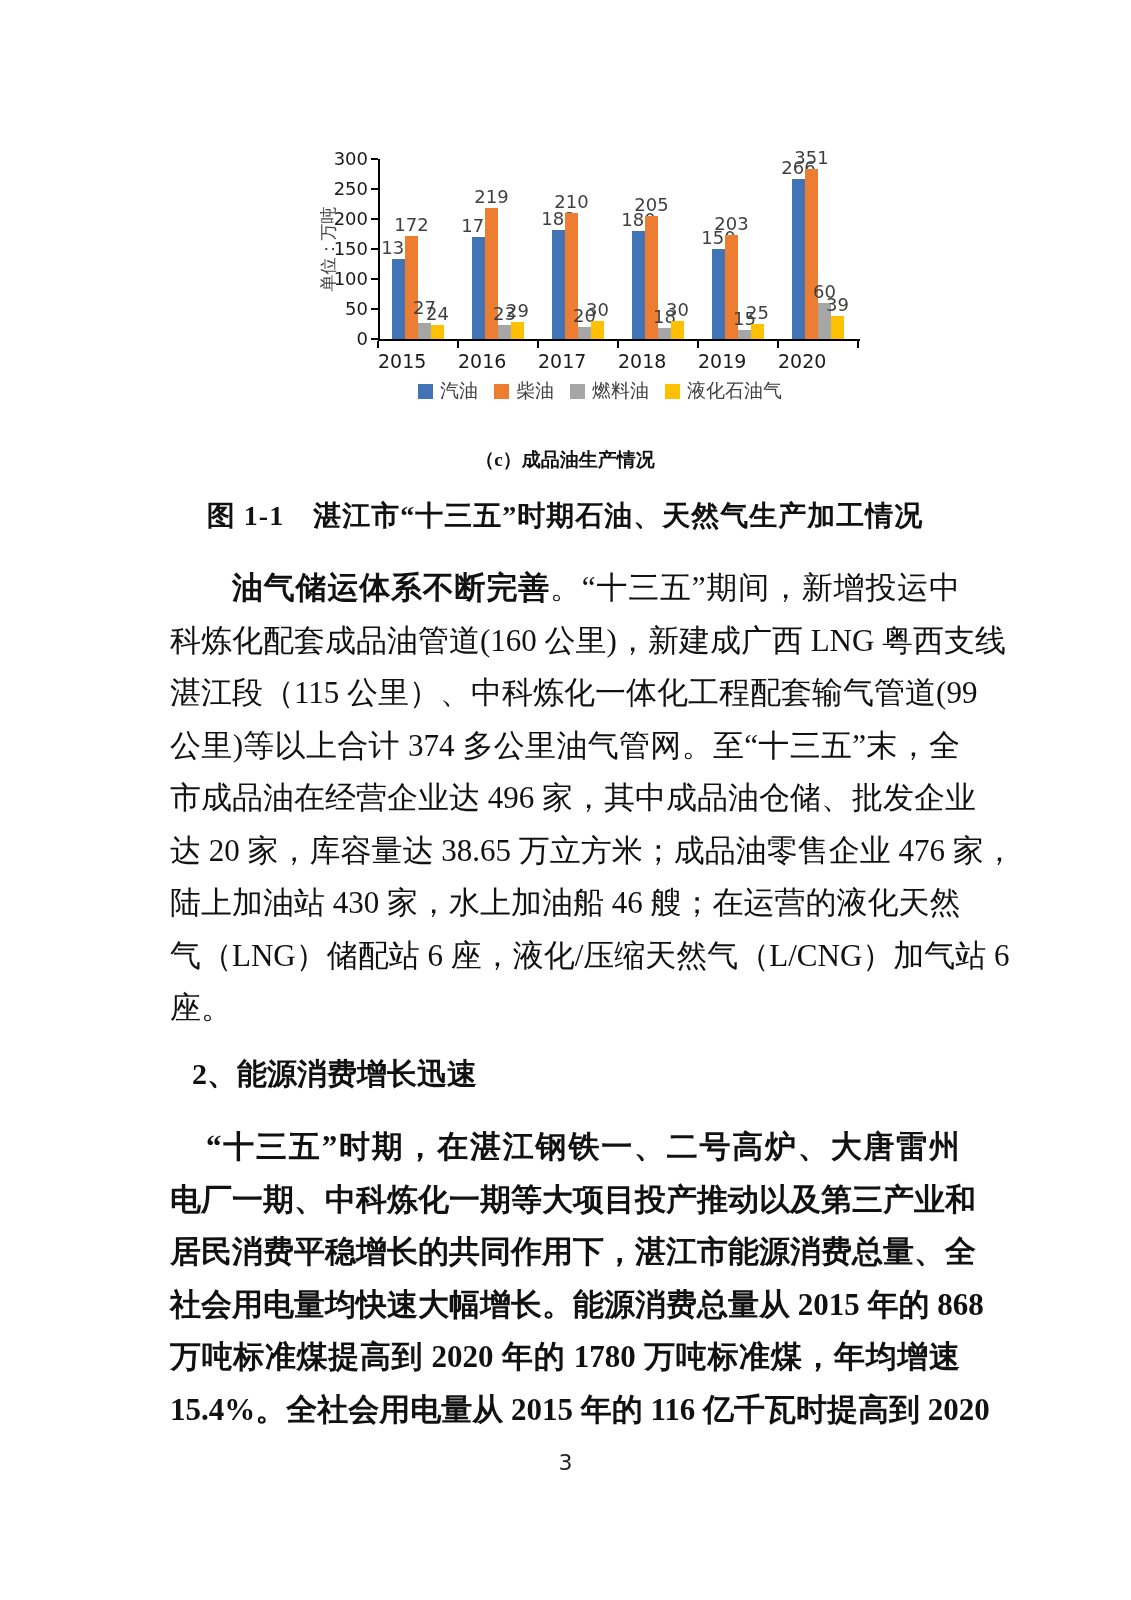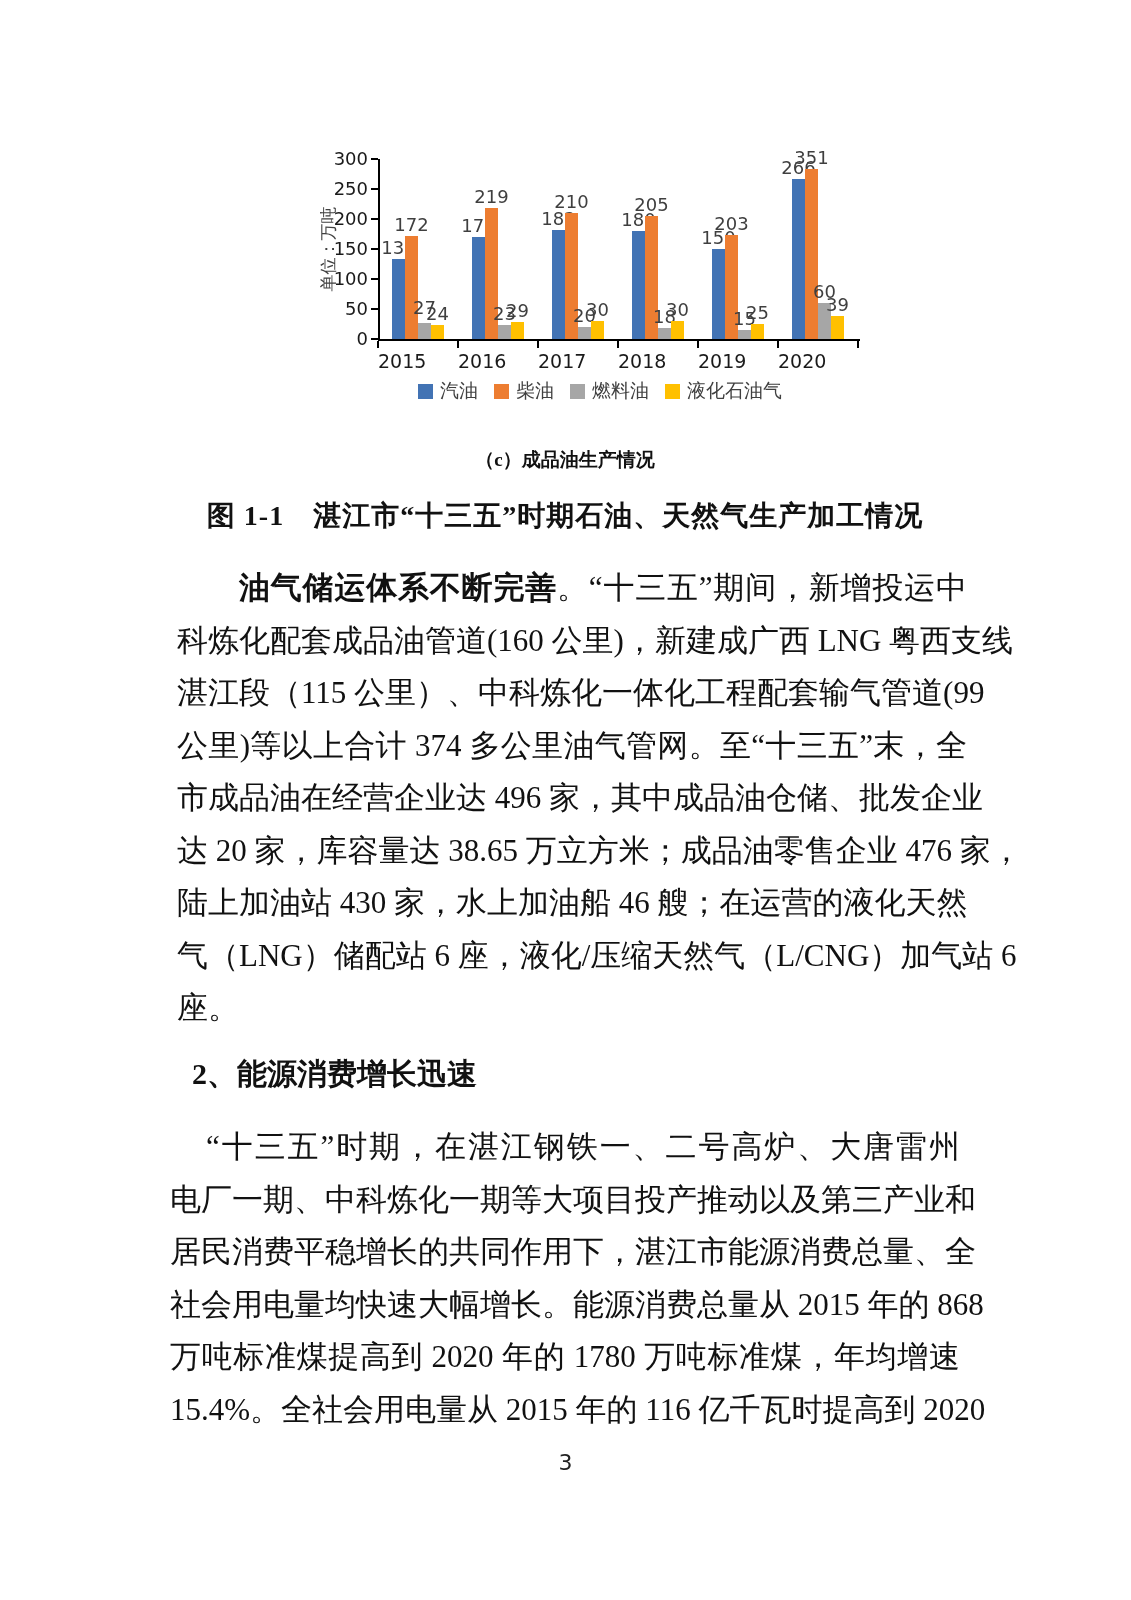--- a/index.html
+++ b/index.html
@@ -36,22 +36,22 @@
            font-weight:bold;font-size:19px;line-height:28px;}
   .fig-title{position:absolute;left:100px;top:496px;width:930px;text-align:center;
            font-weight:bold;font-size:28px;line-height:40px;letter-spacing:1px;}
   
   .para{position:absolute;left:170px;width:790px;font-size:31px;}
   .para .line{line-height:52.5px;height:52.5px;text-align:justify;text-align-last:justify;white-space:nowrap;}
   .para .line.noj{text-align:left;text-align-last:left;}
   .indent2{padding-left:62px;}
   .indent-q{padding-left:36px;}
   .bold{font-weight:bold;}
-  .p1{top:562px;margin-left:7px;}
-  .p2{top:1121px;}
+  .p1{top:562px;}
+  .p2{top:1121px;font-weight:bold;}
   .heading{position:absolute;left:170px;top:1052px;width:790px;
            font-weight:bold;font-size:30px;line-height:44px;padding-left:22px;box-sizing:border-box;}
   .page-number{position:absolute;left:0;top:1450px;width:1131px;text-align:center;
            font-size:22px;color:#222;font-family:"DejaVu Sans","Liberation Sans",sans-serif;}
 </style>
 </head>
 <body>
 
 <div class="page">
 

